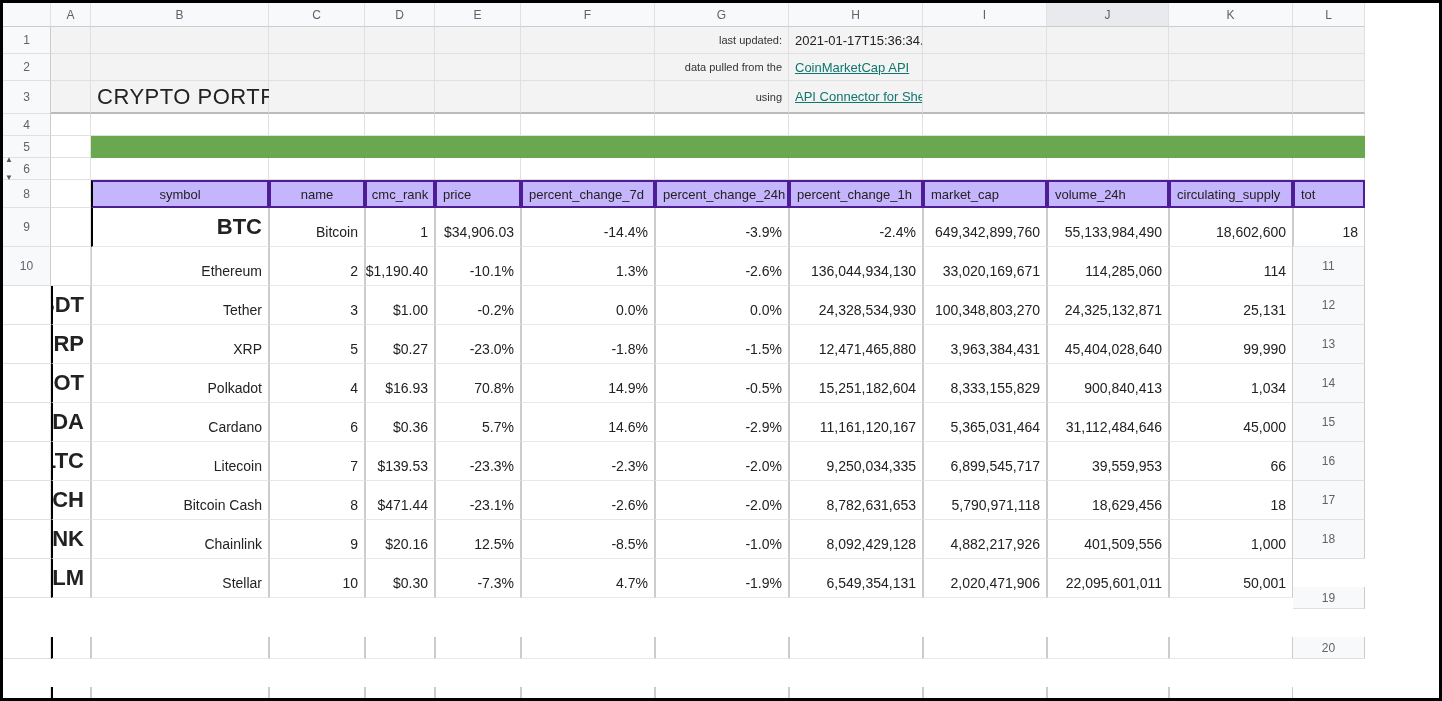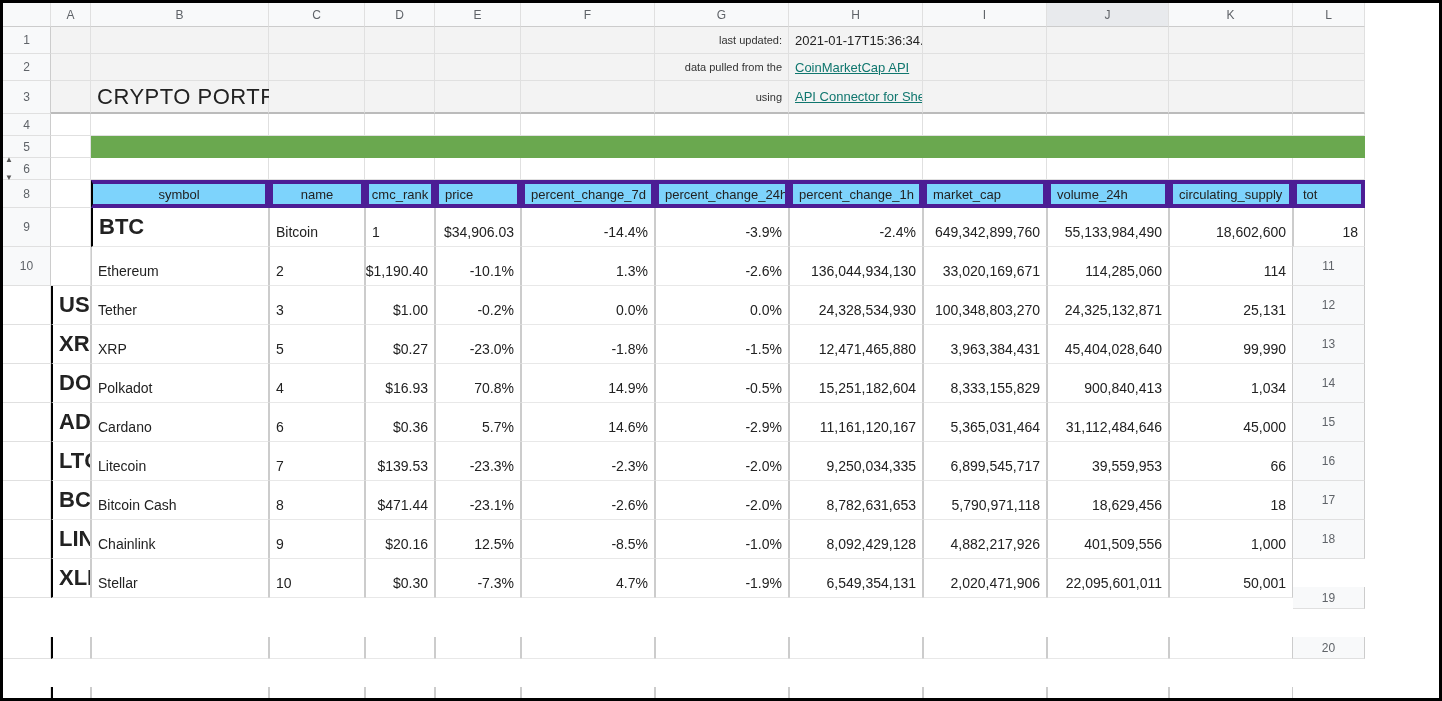--- a/index.html
+++ b/index.html
@@ -76,22 +76,22 @@
   .link {
     color: #0f766e;
     text-decoration: underline;
     cursor: pointer;
   }
   .green-bar {
     background: #6aa84f;
     height: 22px;
   }
   .table-header-cell {
-    background: #7dd3fc;
-    border: 4px solid #4c1d95;
+    background: #c4b5fd;
+    border: 2px solid #4c1d95;
     display: flex;
     align-items: center;
     font-size: 13px;
     color: #222;
     padding: 0 6px;
     overflow: hidden;
     white-space: nowrap;
   }
   .table-header-cell.center { justify-content: center; }
   .table-header-cell.right { justify-content: flex-start; }
@@ -101,21 +101,21 @@
     border-right: 1px solid #ccc;
     border-bottom: 1px solid #e8e8e8;
     display: flex;
     align-items: flex-end;
     padding: 0 6px 6px 6px;
     overflow: hidden;
     white-space: nowrap;
     font-size: 14px;
   }
   .data-cell.right { justify-content: flex-end; }
-  .data-cell.center { justify-content: flex-start; }
+  .data-cell.center { justify-content: flex-end; }
   .symbol-text {
     font-weight: 700;
     font-size: 22px;
   }
   .row-h-header { height: 27px; }
   .row-h-title { height: 33px; }
   .row-h-small { height: 22px; }
   .row-h-th { height: 28px; }
   .row-h-data { height: 39px; }
   .row-h-empty { height: 22px; margin-top: 28px; }

